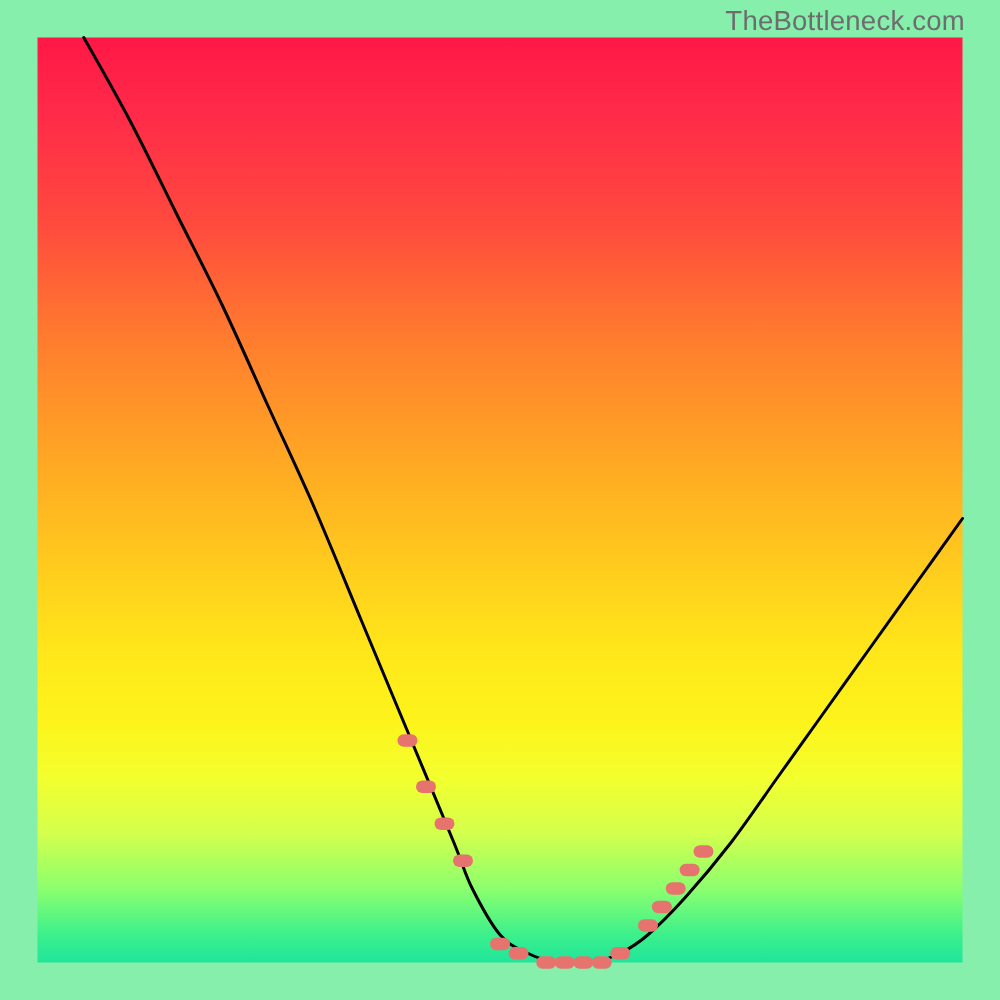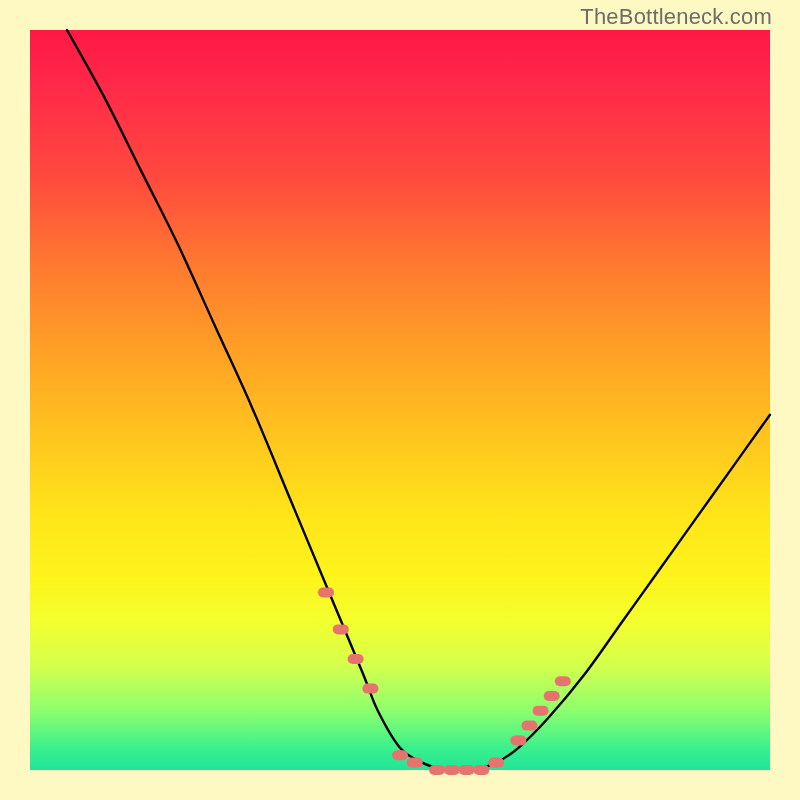--- a/index.html
+++ b/index.html
@@ -10,21 +10,21 @@
     background: #000;
     overflow: hidden;
     font-family: Arial, Helvetica, sans-serif;
   }
   .frame {
     position: absolute;
     left: 0;
     top: 0;
     width: 800px;
     height: 800px;
-    background: #fef9c3;
+    background: #86efac;
   }
   .plot {
     position: absolute;
     left: 30px;
     top: 30px;
     width: 740px;
     height: 740px;
     
     background: linear-gradient(
       to bottom,

